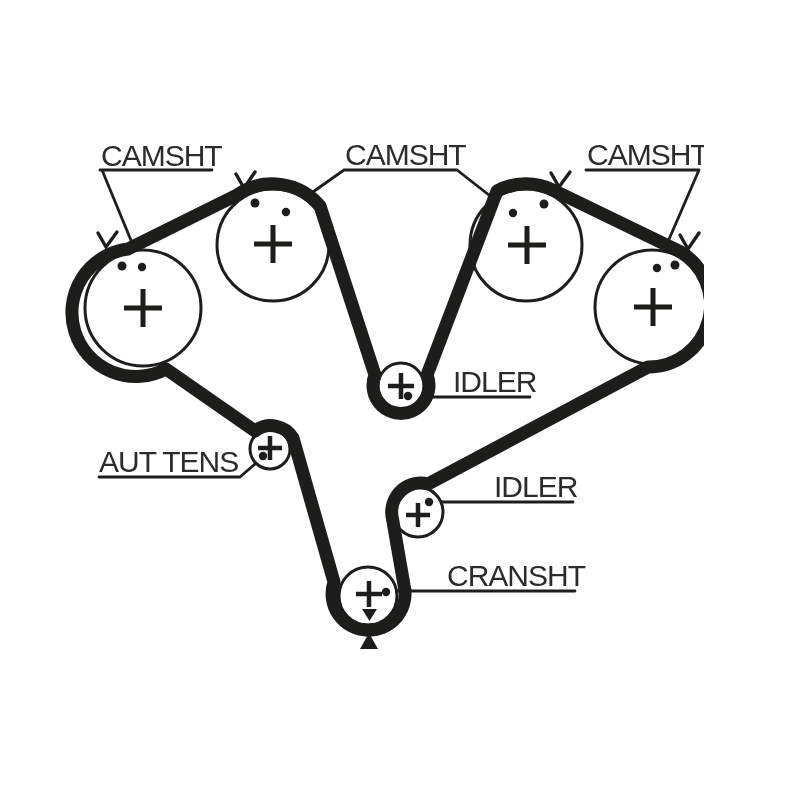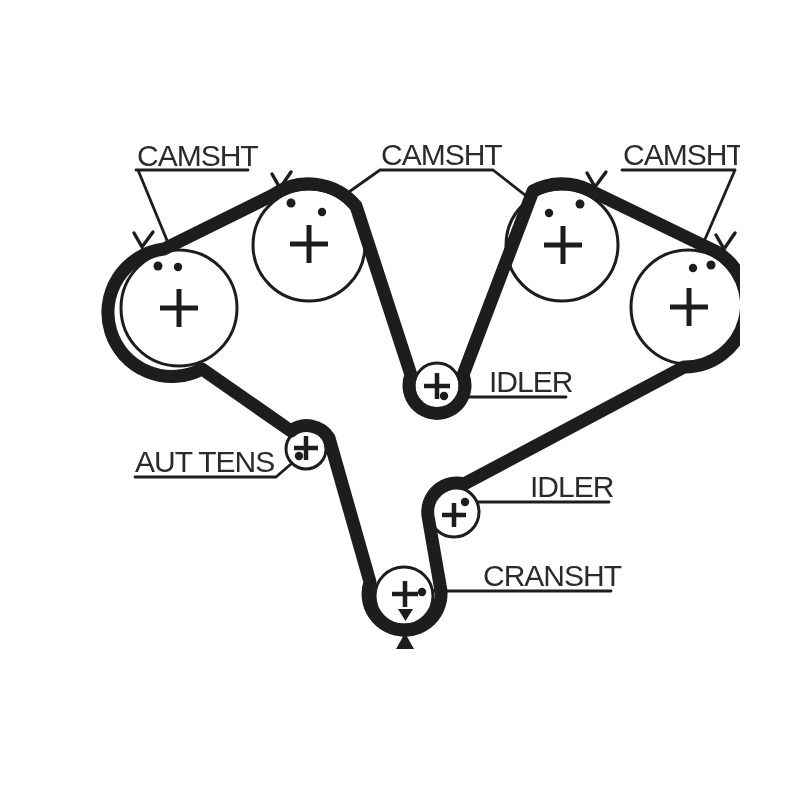--- a/index.html
+++ b/index.html
@@ -6,21 +6,20 @@
     margin: 0;
     padding: 0;
     background: #ffffff;
   }
   .canvas {
     position: relative;
     width: 704px;
     height: 800px;
     background: #ffffff;
     overflow: hidden;
-    padding-left: 36px;
   }
   svg { display: block; }
   .label-text {
     font-family: "Liberation Sans", "DejaVu Sans", sans-serif;
     font-size: 30px;
     font-weight: 400;
     letter-spacing: -1px;
     fill: #2b2b2b;
   }
   .pulley {

